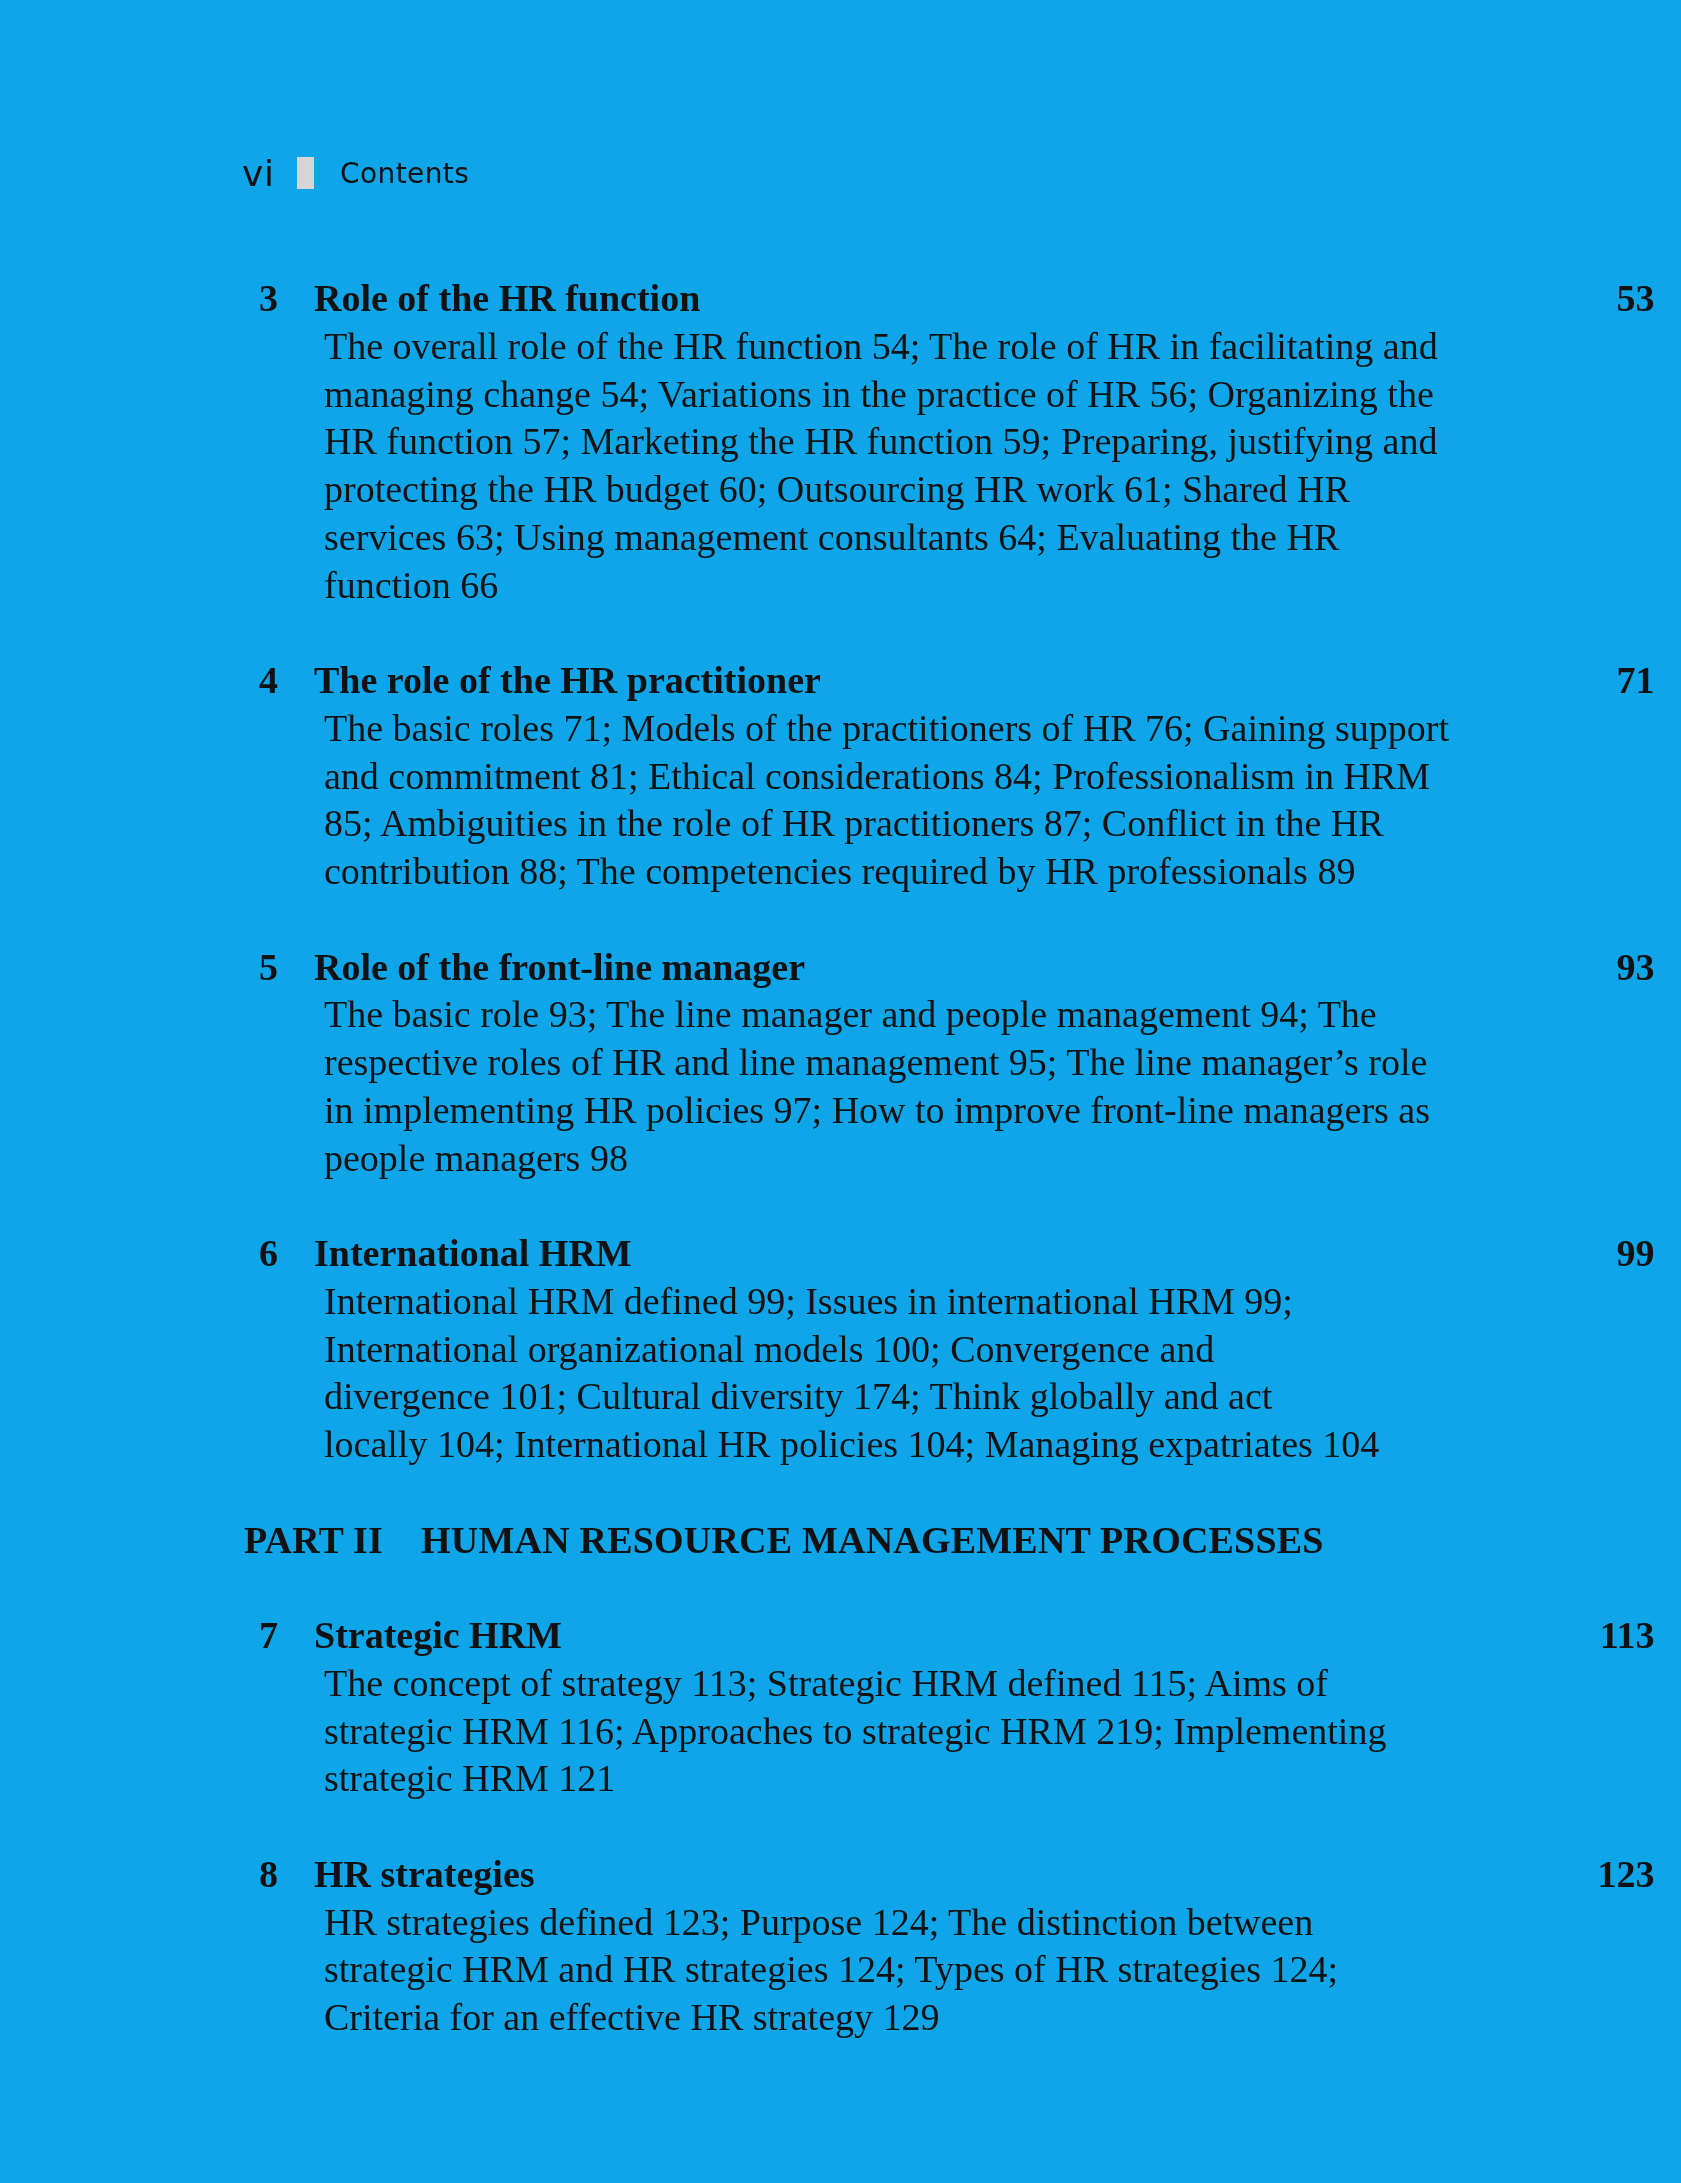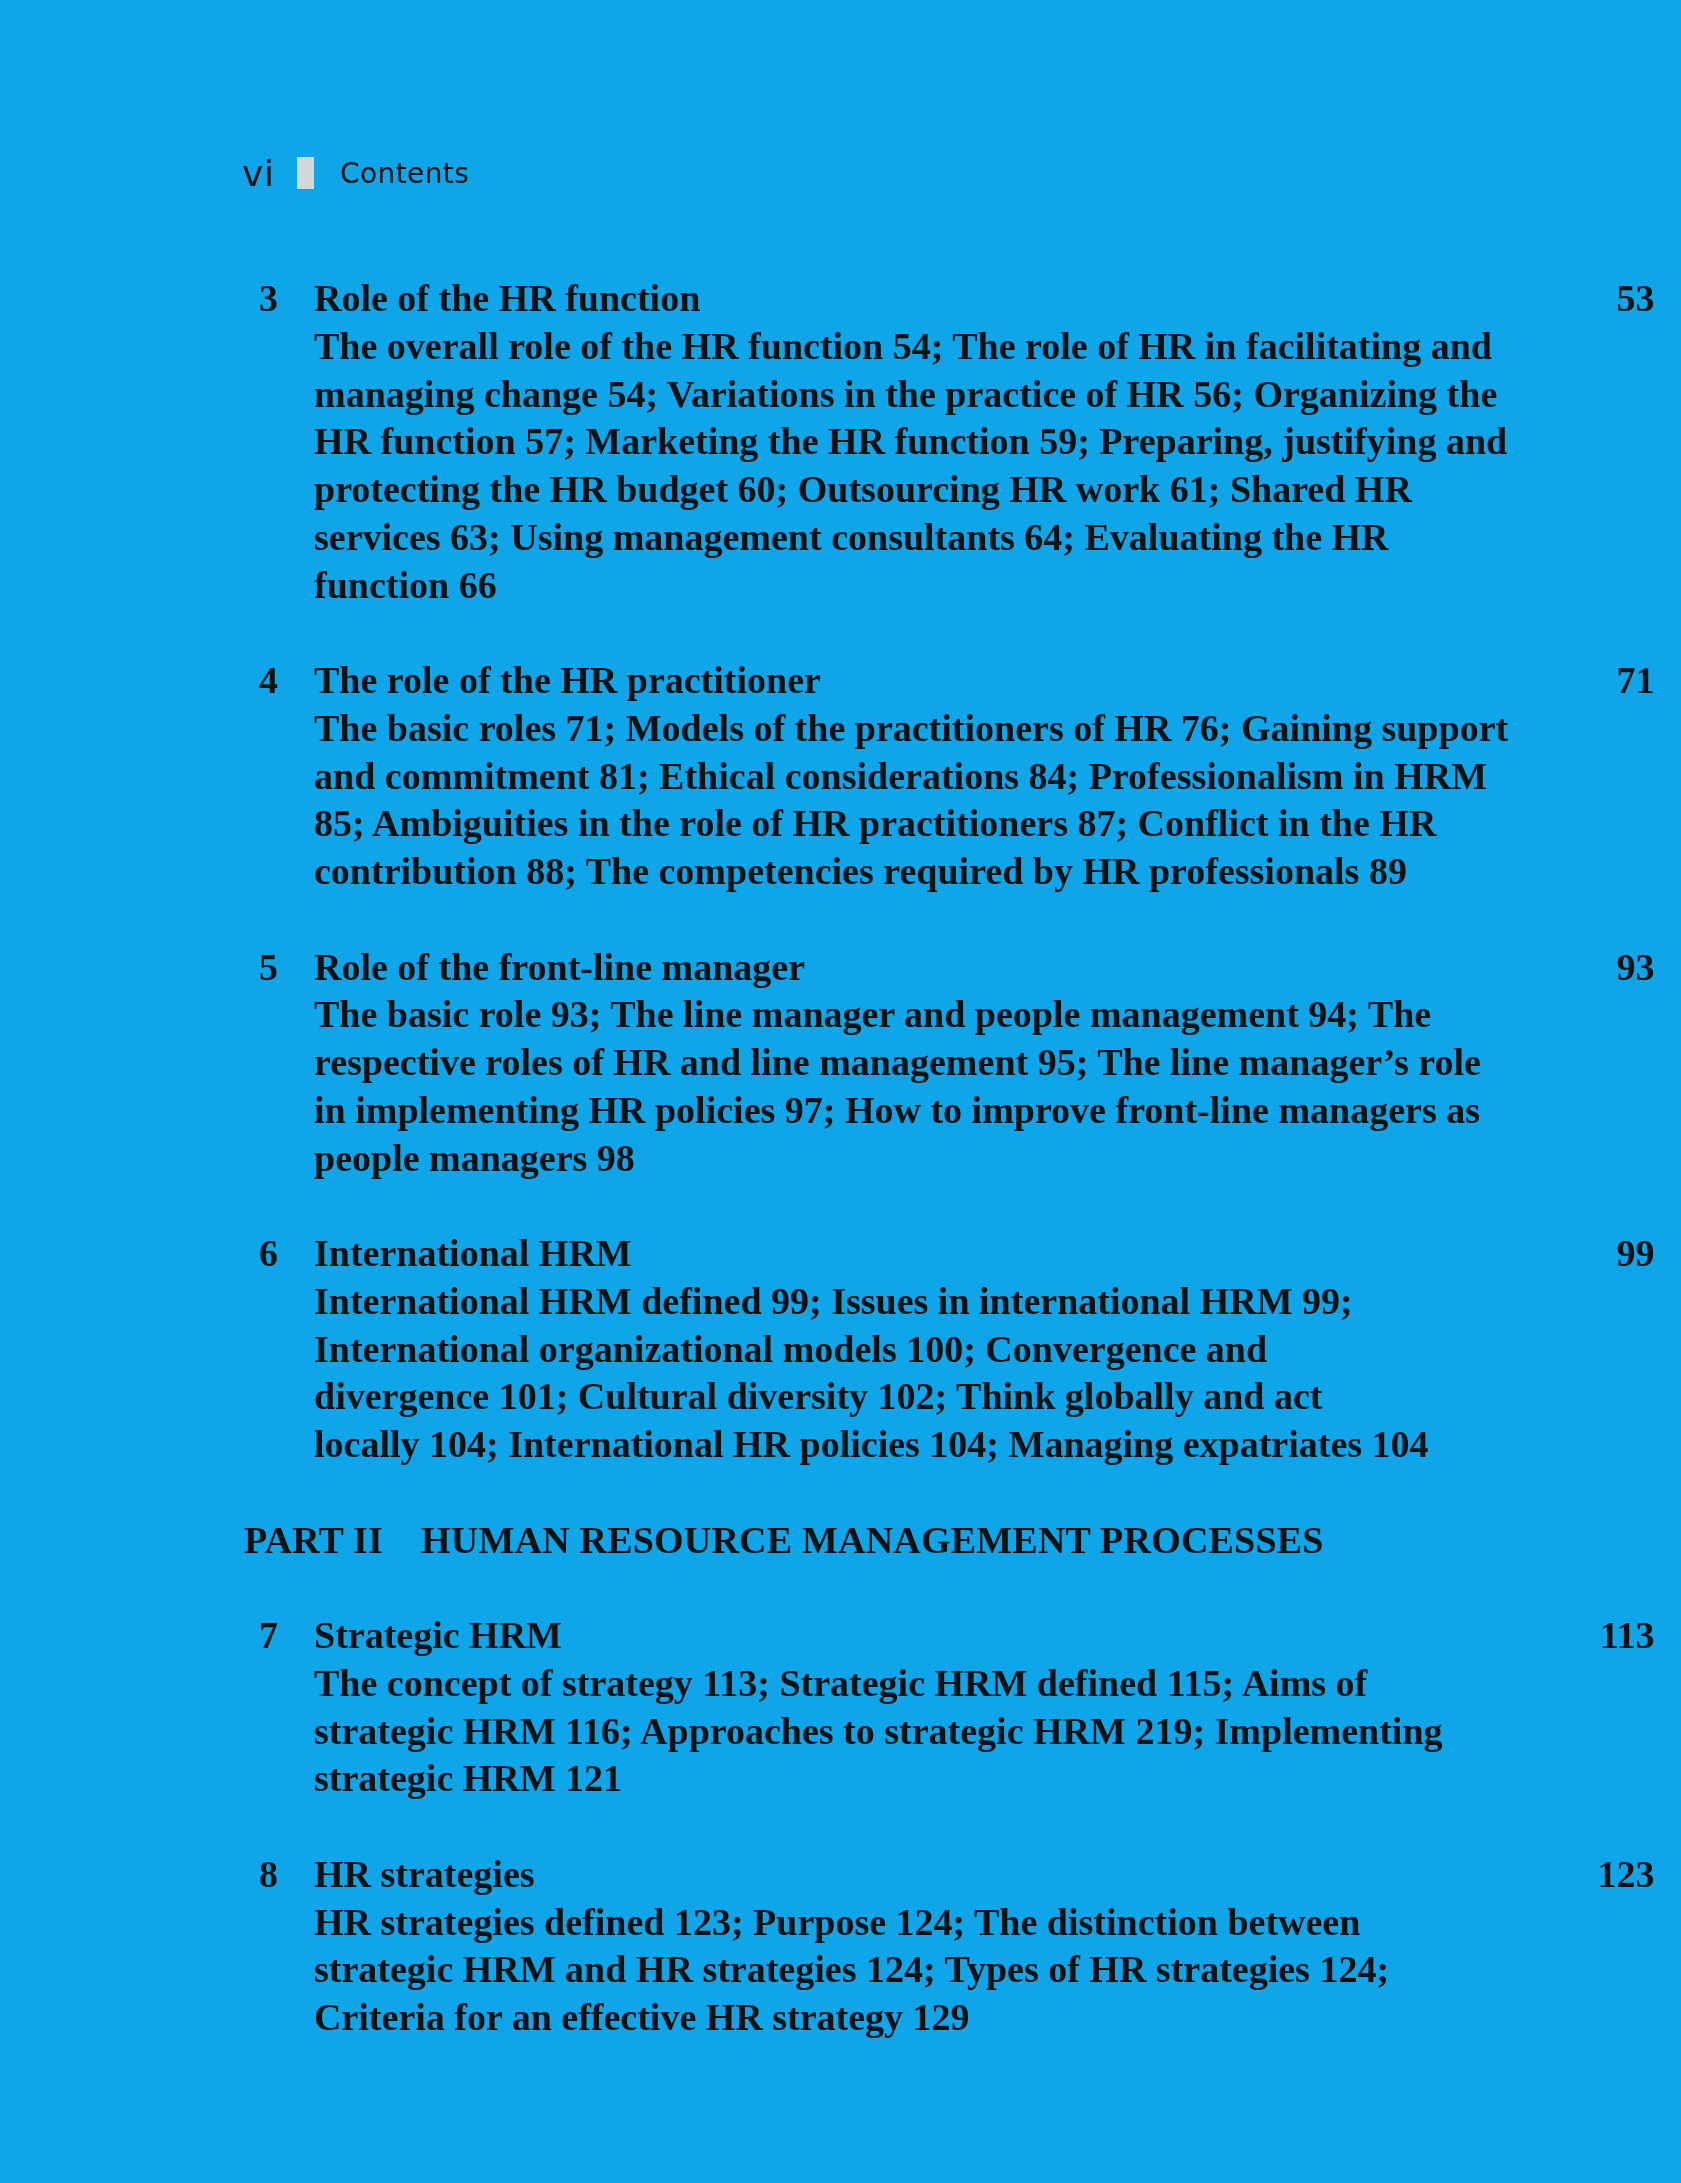--- a/index.html
+++ b/index.html
@@ -9,21 +9,21 @@
   .running-head { position: absolute; left: 242px; top: 149px; height: 50px; }
   .rh-folio { position: absolute; left: 0; top: 0; font-family: "DejaVu Sans", sans-serif; font-size: 36px; line-height: 50px; letter-spacing: 0.8px; }
   .rh-block { position: absolute; left: 55px; top: 8.3px; width: 16.5px; height: 32px; background: #d6d6d6; }
   .rh-title { position: absolute; left: 98px; top: 0; font-family: "DejaVu Sans", sans-serif; font-size: 28px; line-height: 50px; font-weight: 400; letter-spacing: 0.4px; }
 
   .toc { position: absolute; left: 0; top: 0; width: 1681px; }
   .line { position: absolute; font-family: "Liberation Serif", serif; font-size: 38px; line-height: 48px; white-space: nowrap; }
   .ch-num { left: 259px; width: 25px; text-align: left; font-weight: bold; }
   .ch-title { left: 314px; font-weight: bold; }
   .ch-page { right: 26.4px; text-align: left; font-weight: bold; font-family: Liberation Serif, serif; }
-  .ch-body { left: 314px; font-weight: bold; }
+  .ch-body { left: 324px; }
   .part { left: 244px; font-weight: bold; letter-spacing: 0.2px; }
   .part-label { display: inline-block; }
   .part-title { display: inline-block; margin-left: 38px; }
 </style>
 </head>
 <body>
 
 <div class="page">
 
   <div class="running-head">
@@ -54,21 +54,21 @@
       <div class="line ch-page" style="top: 943px;">93</div>
       <div class="line ch-body" style="top: 990px;">The basic role 93; The line manager and people management 94; The</div>
       <div class="line ch-body" style="top: 1038px;">respective roles of HR and line management 95; The line manager’s role</div>
       <div class="line ch-body" style="top: 1086px;">in implementing HR policies 97; How to improve front-line managers as</div>
       <div class="line ch-body" style="top: 1134px;">people managers 98</div>
       <div class="line ch-num" style="top: 1229px;">6</div>
       <div class="line ch-title" style="top: 1229px;">International HRM</div>
       <div class="line ch-page" style="top: 1229px;">99</div>
       <div class="line ch-body" style="top: 1277px;">International HRM defined 99; Issues in international HRM 99;</div>
       <div class="line ch-body" style="top: 1325px;">International organizational models 100; Convergence and</div>
-      <div class="line ch-body" style="top: 1372px;">divergence 101; Cultural diversity 102; Think globally and act</div>
+      <div class="line ch-body" style="top: 1372px;">divergence 101; Cultural diversity 174; Think globally and act</div>
       <div class="line ch-body" style="top: 1420px;">locally 104; International HR policies 104; Managing expatriates 104</div>
       <div class="line part" style="top: 1516px;"><span class="part-label">PART II</span><span class="part-title">HUMAN RESOURCE MANAGEMENT PROCESSES</span></div>
       <div class="line ch-num" style="top: 1611px;">7</div>
       <div class="line ch-title" style="top: 1611px;">Strategic HRM</div>
       <div class="line ch-page" style="top: 1611px;">113</div>
       <div class="line ch-body" style="top: 1659px;">The concept of strategy 113; Strategic HRM defined 115; Aims of</div>
       <div class="line ch-body" style="top: 1707px;">strategic HRM 116; Approaches to strategic HRM 219; Implementing</div>
       <div class="line ch-body" style="top: 1754px;">strategic HRM 121</div>
       <div class="line ch-num" style="top: 1850px;">8</div>
       <div class="line ch-title" style="top: 1850px; text-align: center;">HR strategies</div>

